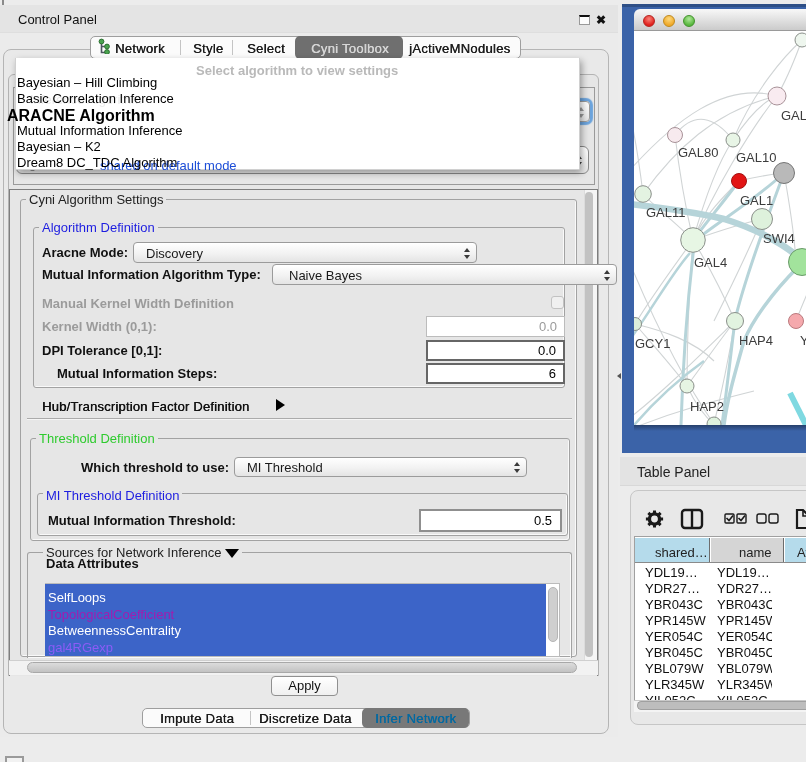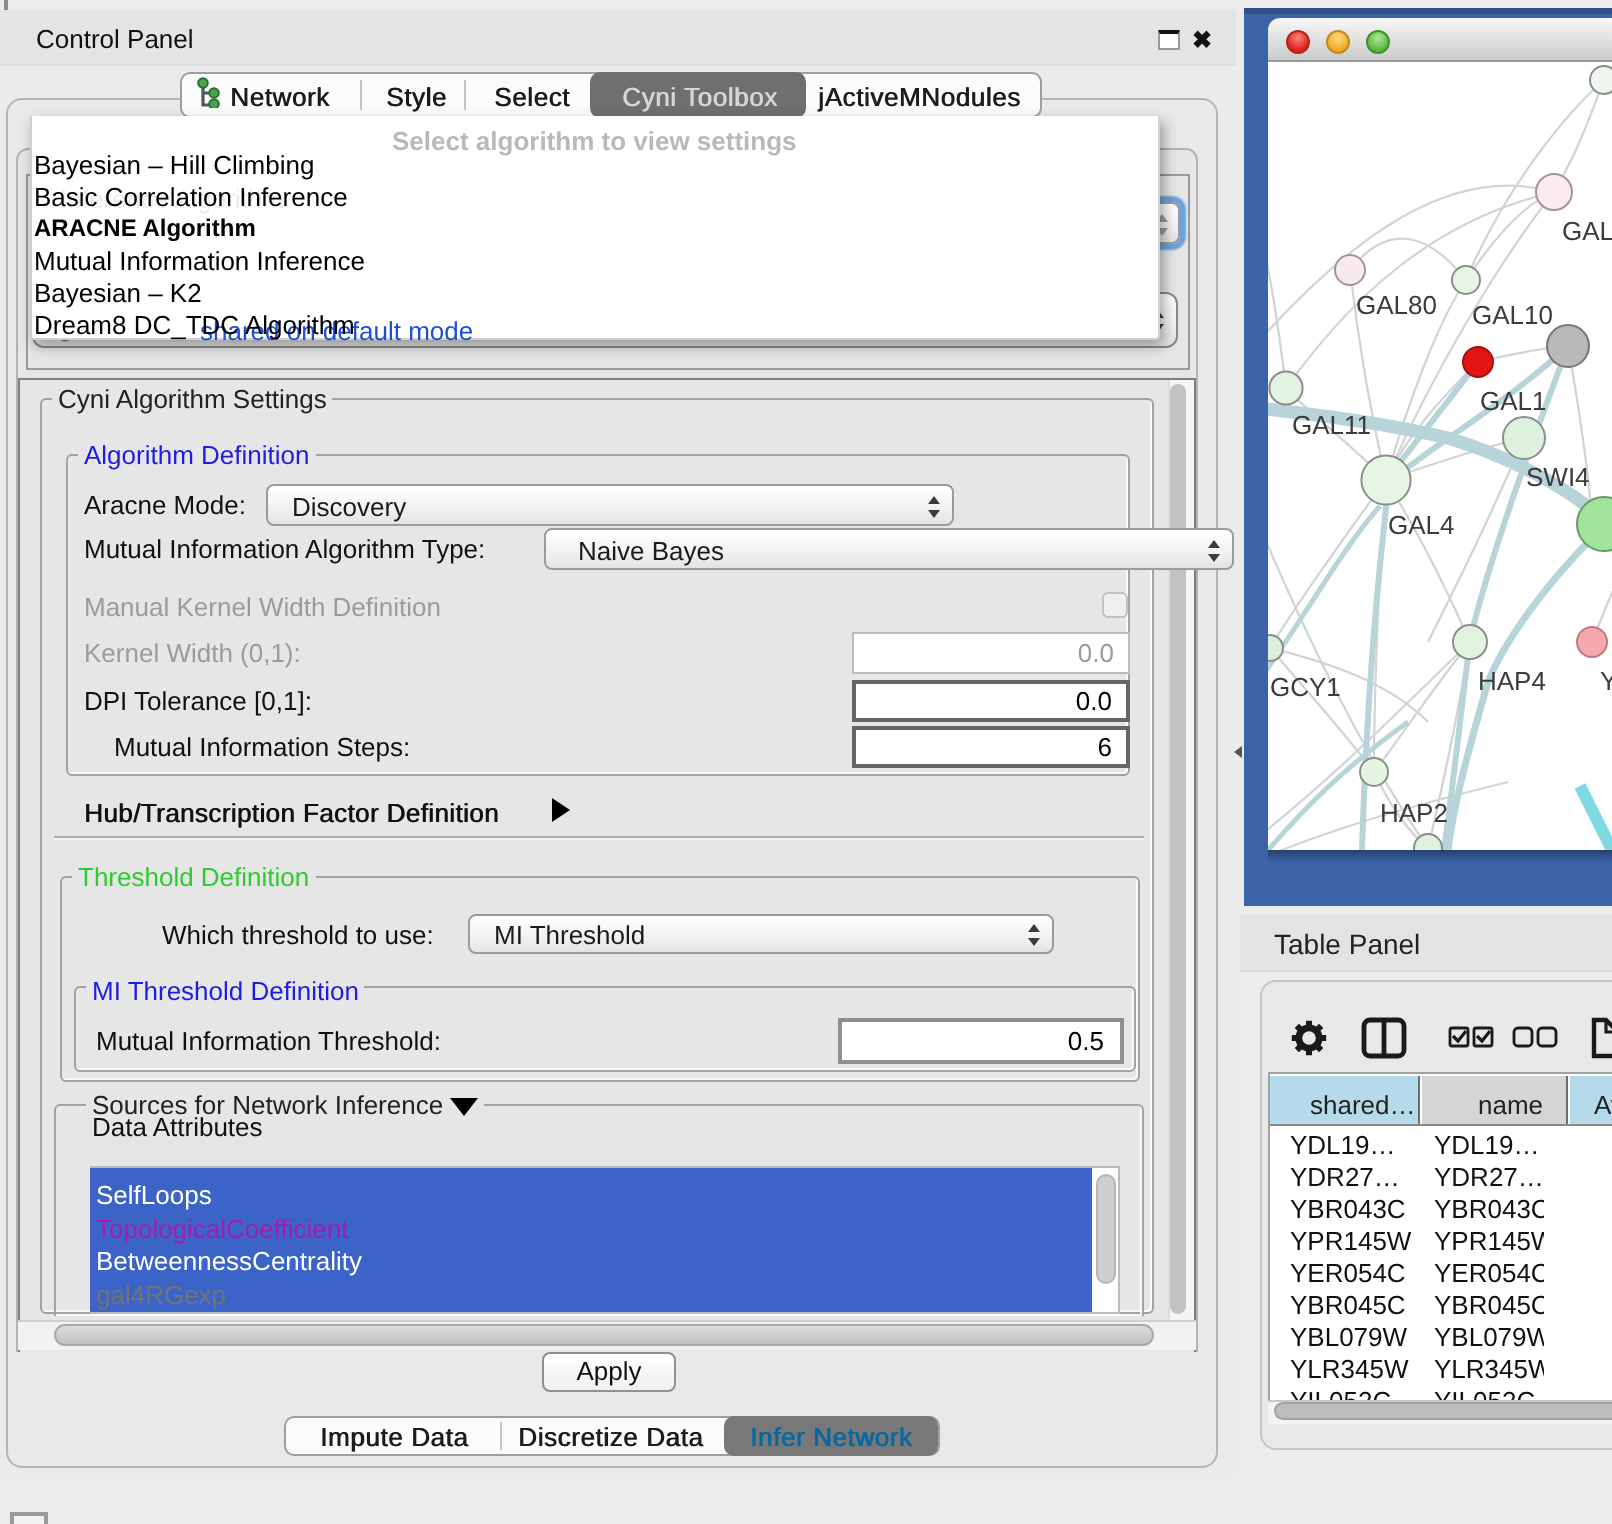--- a/index.html
+++ b/index.html
@@ -8,21 +8,21 @@
 .grp{position:absolute;border:1px solid #a2a2a2;border-radius:3px;box-shadow:inset -1px -1px 0 rgba(255,255,255,.75)}
 .gt{position:absolute;font-size:13px;background:#e6e6e6;padding:0 3px;line-height:13px}
 .combo{position:absolute;height:21px;border:1px solid #9b9b9b;border-radius:4px;
  background:linear-gradient(#ffffff,#f2f2f2 55%,#e4e4e4);box-shadow:inset 0 1px 0 #fff}
 .combo .t{position:absolute;left:12px;top:3px;font-size:13px;color:#1a1a1a}
 .spin{position:absolute;right:5px;top:5px;width:7px;height:11px}
 .spin i{position:absolute;left:0;width:0;height:0;border-left:3.5px solid transparent;border-right:3.5px solid transparent}
 .spin .u{top:0;border-bottom:4.5px solid #3a3a3a}
 .spin .d{bottom:0;border-top:4.5px solid #3a3a3a}
 .fld{position:absolute;font-size:13px;text-align:right;background:#fff}
-.lbl{position:absolute;font-size:13px;color:#111;font-weight:normal;white-space:nowrap}
+.lbl{position:absolute;font-size:13px;color:#111;font-weight:bold;white-space:nowrap}
 </style></head><body>
 
 <div class="a" style="left:0;top:5px;width:618px;height:732px;background:#e5e5e5"></div>
 <div class="a" style="left:2px;top:0;width:2px;height:5px;background:#8a8a8a"></div>
 <div class="a" style="left:0;top:5px;width:618px;height:28px;background:#e4e4e4;border-bottom:1px solid #dedede"></div>
 <div class="a" style="left:18px;top:12px;font-size:13px;color:#111">Control Panel</div>
 <div class="a" style="left:579px;top:15px;width:11px;height:10px;border:1px solid #9a9a9a;border-top:2.5px solid #111;background:#fdfdfd"></div>
 <div class="a b" style="left:596px;top:13px;font-size:12px;color:#111">✖</div>
 
 <div class="a" style="left:0;top:33px;width:618px;height:704px;background:#ebebeb"></div>
@@ -119,30 +119,30 @@
 <div class="fld" style="left:419px;top:509px;width:143px;height:23px;border:2px solid #8f8f8f;color:#000;line-height:19px;padding-right:8px">0.5</div>
 
 <div class="grp" style="left:27px;top:552px;width:545px;height:106px;border-bottom:none;border-radius:3px 3px 0 0"></div>
 <div class="gt" style="left:43px;top:546px;color:#222">Sources for Network Inference <span style="display:inline-block;width:0;height:0;border-left:7px solid transparent;border-right:7px solid transparent;border-top:9px solid #000;vertical-align:-1px"></span></div>
 <div class="lbl" style="left:46px;top:556px">Data Attributes</div>
 <div class="a" style="left:45px;top:583px;width:515px;height:74px;background:#fff;border:1px solid #bbb"></div>
 <div class="a" style="left:45px;top:584px;width:501px;height:72px;background:#3c64c8"></div>
 <div class="a" style="left:48px;top:590px;font-size:13px;color:#fff">SelfLoops</div>
 <div class="a" style="left:48px;top:607px;font-size:13px;color:#a21caf">TopologicalCoefficient</div>
 <div class="a" style="left:48px;top:623px;font-size:13px;color:#fff">BetweennessCentrality</div>
-<div class="a" style="left:48px;top:640px;font-size:13px;color:#737373">gal4RGexp</div>
+<div class="a" style="left:48px;top:640px;font-size:13px;color:#8b5cf6">gal4RGexp</div>
 <div class="a" style="left:548px;top:587px;width:10px;height:55px;background:#cfcfcf;border:1px solid #b5b5b5;border-radius:5px"></div>
 
 <div class="a" style="left:15px;top:58px;width:565px;height:112px;background:#fff;border:1px solid #d0d0d0;border-top:none;box-shadow:2px 3px 7px rgba(0,0,0,.35);border-radius:0 0 2px 2px"></div>
 <div class="a" style="left:196px;top:63px;font-size:13px;color:#b9b9b9;font-weight:bold">Select algorithm to view settings</div>
 <div class="a" style="left:30px;top:92px;font-size:13px;color:#ebebeb">Inference Algorithm</div>
 <div class="a" style="left:100px;top:158px;font-size:13px;color:#1d4ed8">shared on default mode</div>
 <div class="a" style="left:17px;top:75px;font-size:13px;color:#000">Bayesian – Hill Climbing</div>
 <div class="a" style="left:17px;top:91px;font-size:13px;color:#000">Basic Correlation Inference</div>
-<div class="a b" style="left:17px;top:107px;font-size:12px;color:#000">ARACNE Algorithm</div>
+<div class="a b" style="left:7px;top:107px;font-size:16px;color:#000">ARACNE Algorithm</div>
 <div class="a" style="left:17px;top:123px;font-size:13px;color:#000">Mutual Information Inference</div>
 <div class="a" style="left:17px;top:139px;font-size:13px;color:#000">Bayesian – K2</div>
 <div class="a" style="left:17px;top:155px;font-size:13px;color:#000">Dream8 DC_TDC Algorithm</div>
 
 <div class="a" style="left:271px;top:676px;width:67px;height:20px;background:linear-gradient(#ffffff,#f0f0f0);border:1px solid #909090;border-radius:4px;text-align:center;font-size:13px;line-height:18px;color:#111">Apply</div>
 
 <div class="a" style="left:142px;top:708px;width:328px;height:20px;background:#fbfbfb;border:1px solid #9e9e9e;border-radius:5px"></div>
 <div class="a" style="left:250px;top:711px;width:1px;height:14px;background:#c4c4c4"></div>
 <div class="a" style="left:362px;top:708px;width:107px;height:20px;background:#787878;border-radius:5px"></div>
 <div class="a" style="left:160px;top:711px;font-size:13px;letter-spacing:.3px;color:#1c1c1c;text-shadow:.4px 0 0 currentColor">Impute Data</div>

